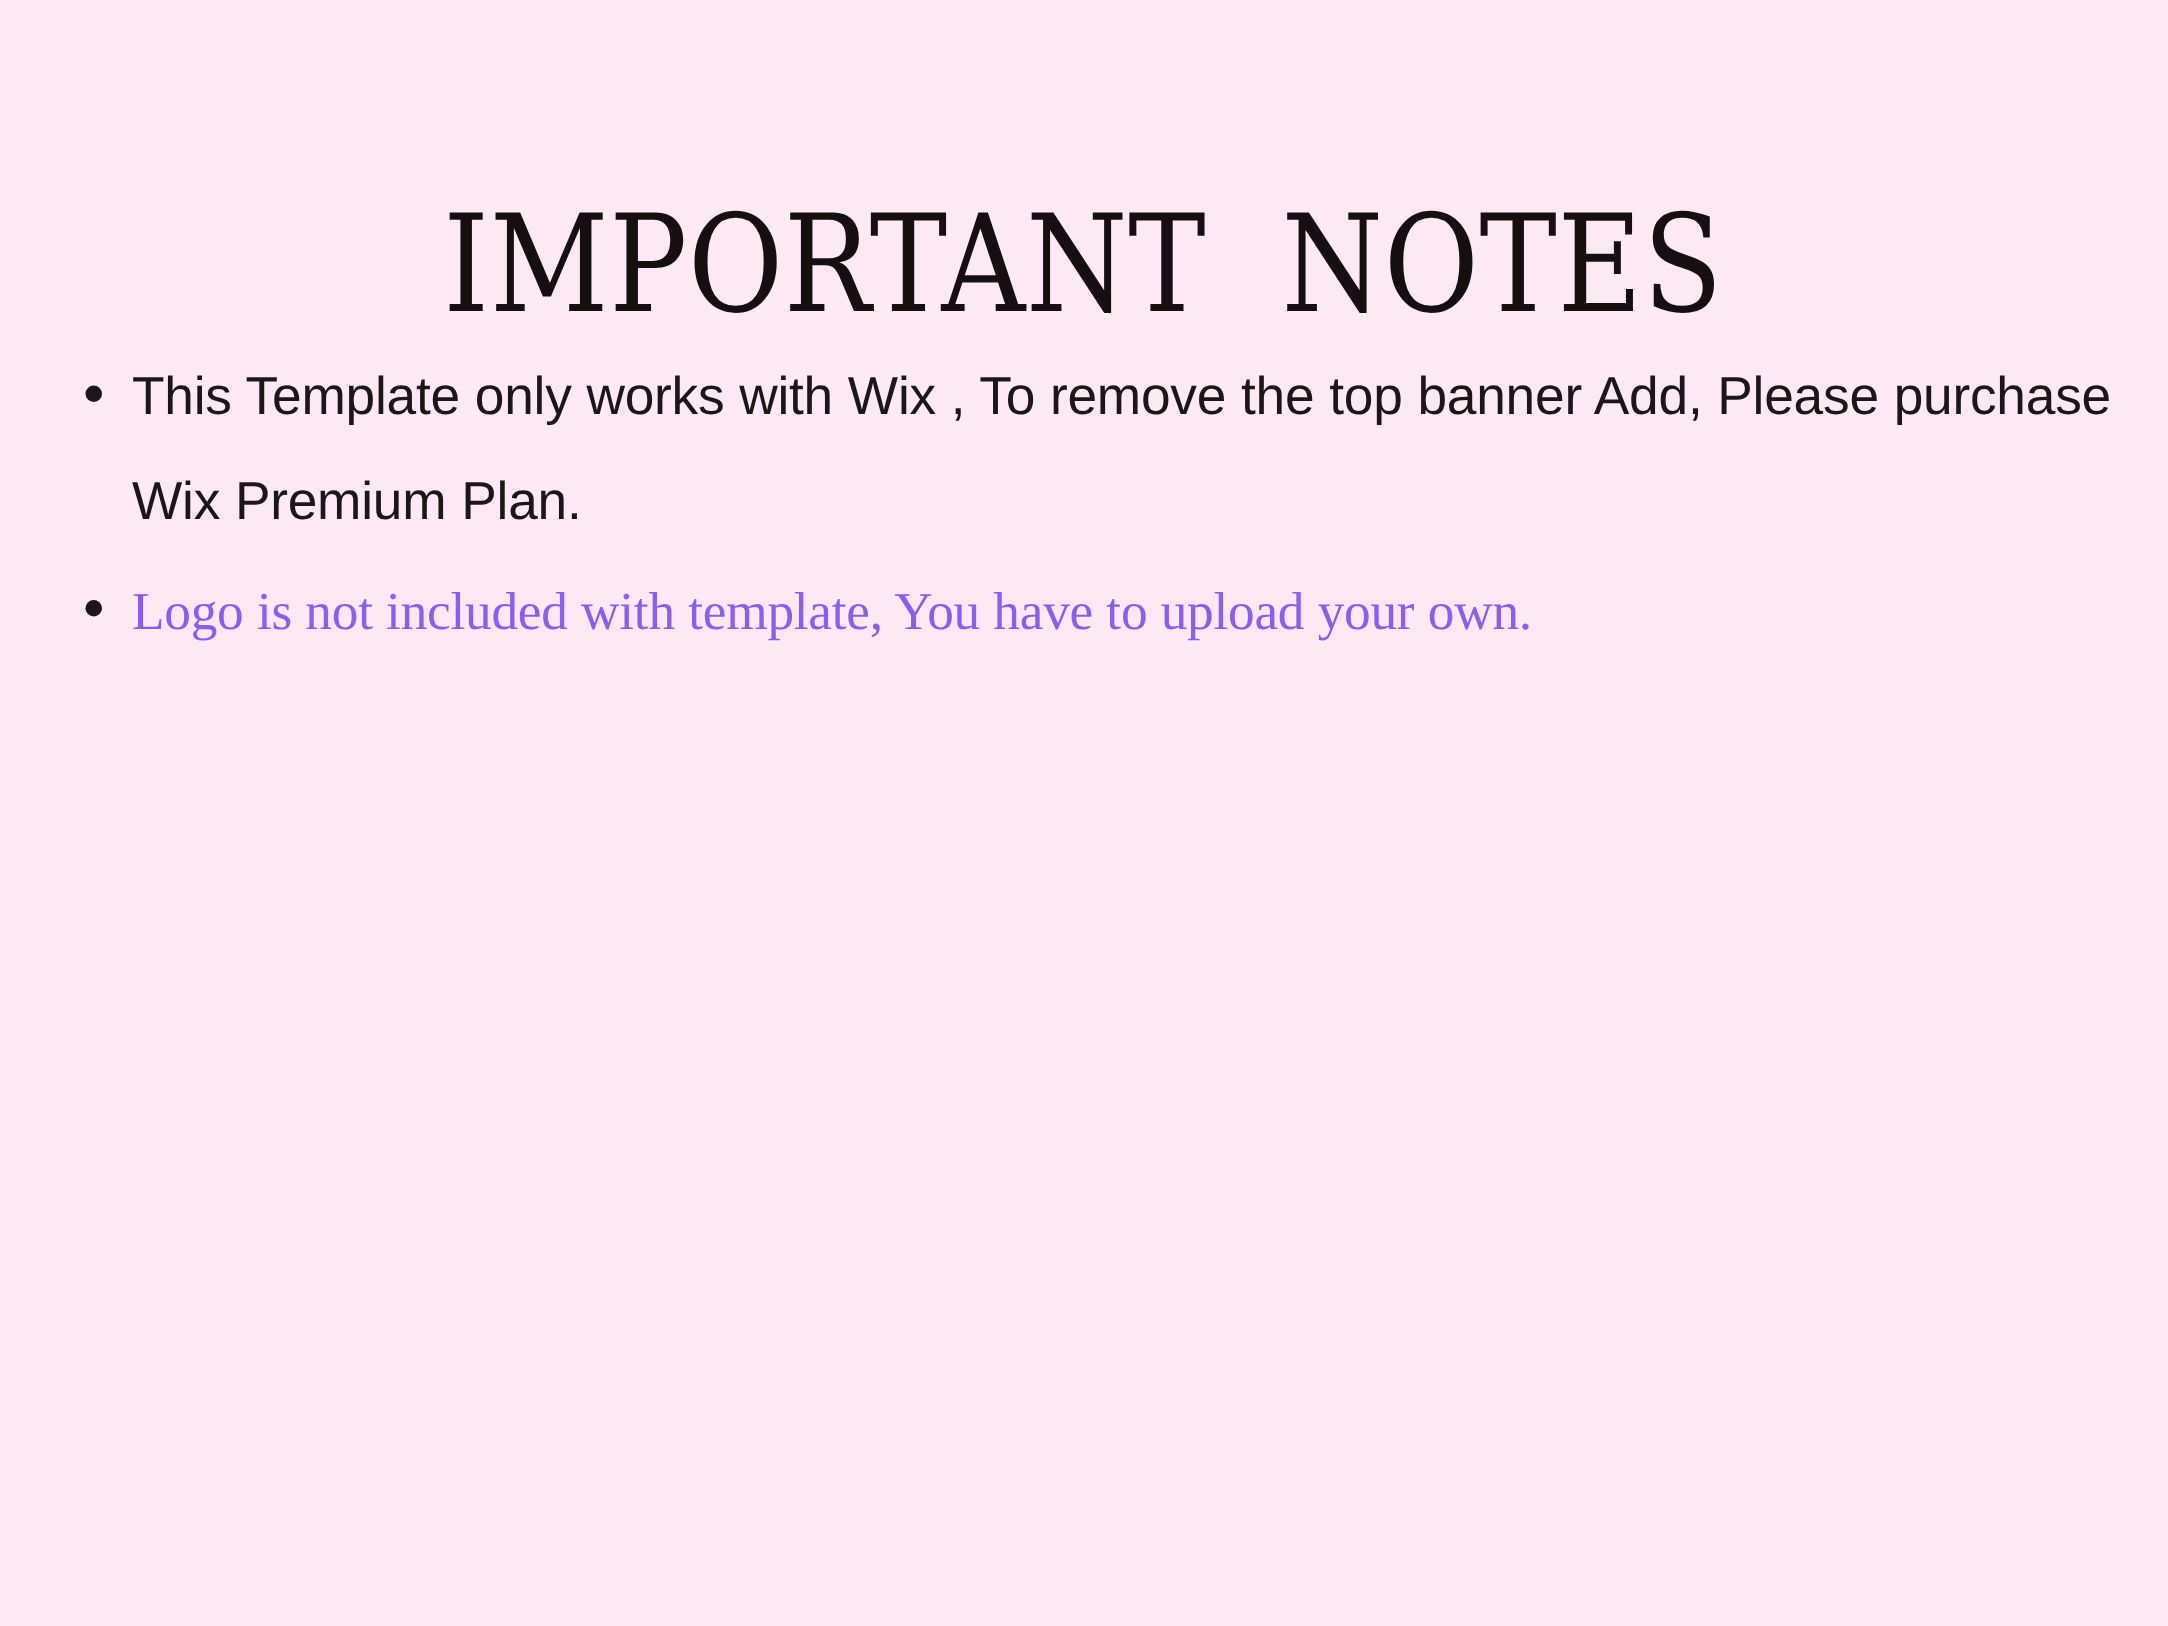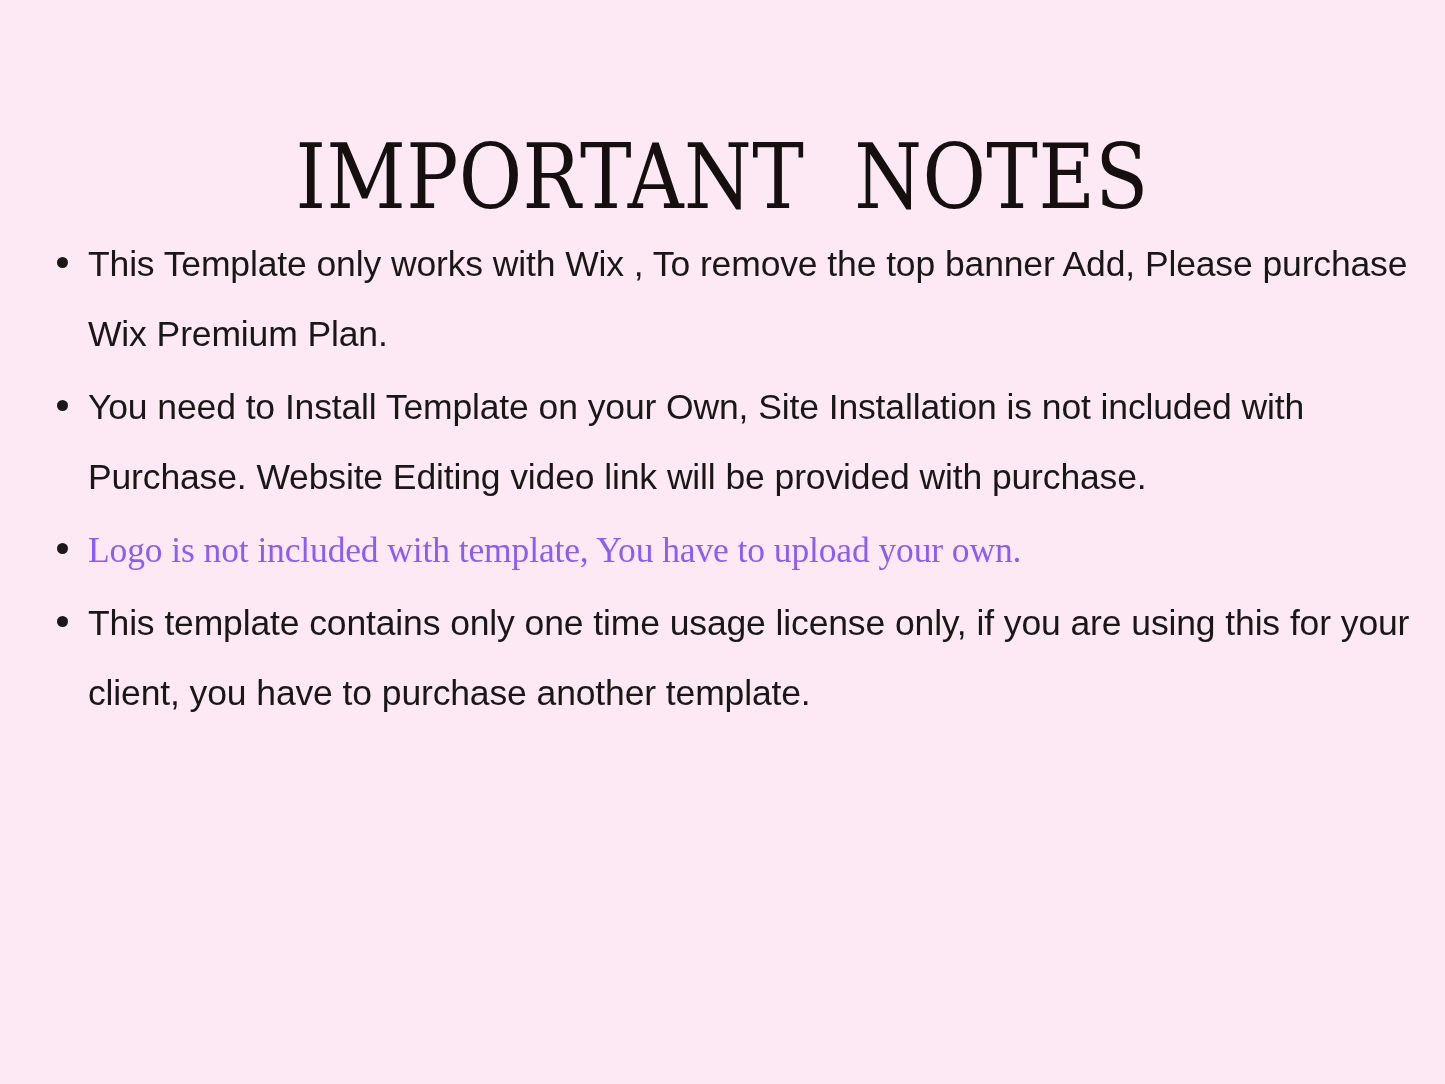--- a/index.html
+++ b/index.html
@@ -89,30 +89,22 @@
 
   <ul class="notes" style="list-style:none;margin:0;padding:0;">
 
     <li class="note-item" style="color: rgb(27, 23, 23);">
       <span class="bullet" style="background: rgb(27, 23, 23);"></span>
       <span class="note-text">This Template only works with Wix , To remove the top banner Add, Please purchase Wix Premium Plan.</span>
     </li>
 
 
 
-    <li class="note-item" style="color: rgb(27, 23, 23);">
-      <span class="bullet" style="background: rgb(27, 23, 23);"></span>
-      <span class="note-text">You need to Install Template on your Own, Site Installation is not included with Purchase. Website Editing video link will be provided with purchase.</span>
-    </li>
 
     <li class="note-item" style="color: #8b5cf6; font-family: Liberation Serif, serif;">
       <span class="bullet" style="background: rgb(27, 23, 23);"></span>
       <span class="note-text">Logo is not included with template, You have to upload your own.</span>
     </li>
 
-    <li class="note-item" style="color: rgb(27, 23, 23);">
-      <span class="bullet" style="background: rgb(27, 23, 23);"></span>
-      <span class="note-text">This template contains only one time usage license only, if you are using this for your client, you have to purchase another template.</span>
-    </li>
 
   </ul>
 
 </div>
 
 </body></html>

